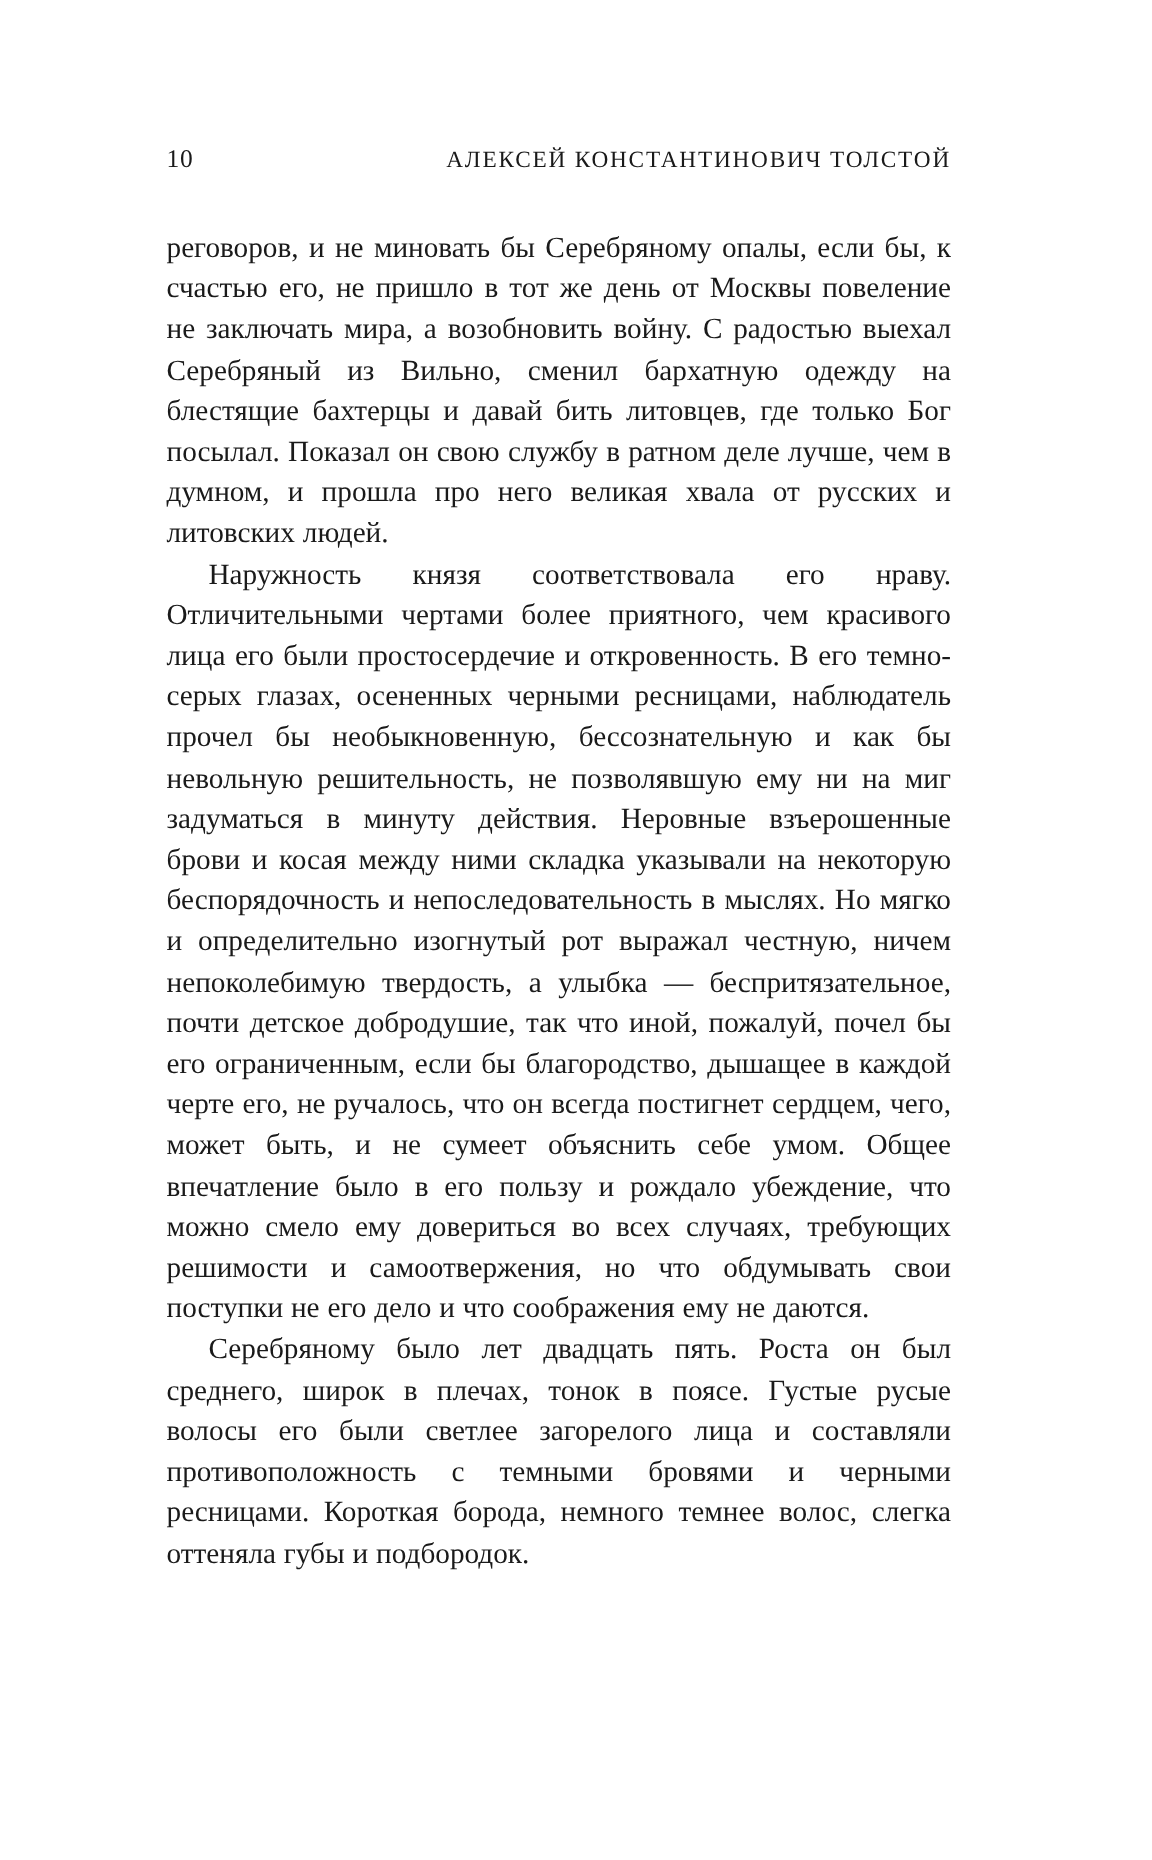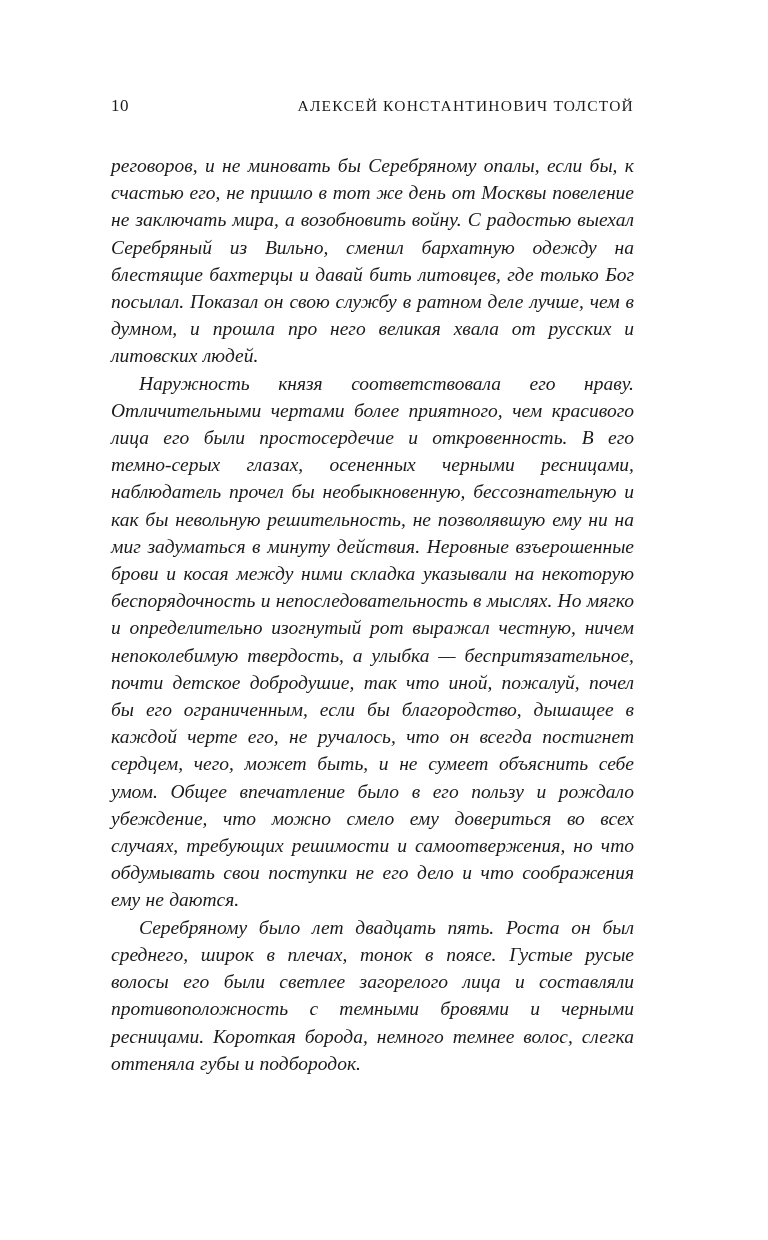--- a/index.html
+++ b/index.html
@@ -47,21 +47,20 @@
       line-height: 27.2px;
       text-align: justify;
       hyphens: auto;
       -webkit-hyphens: auto;
       word-spacing: 0.02em;
     }
 
     .body-text p {
       text-indent: 28px;
       margin: 0;
-      font-style: italic;
     }
 
     .body-text p.continuation {
       text-indent: 0;
     }
   </style>
 </head>
 <body>
 
 <div class="page">

